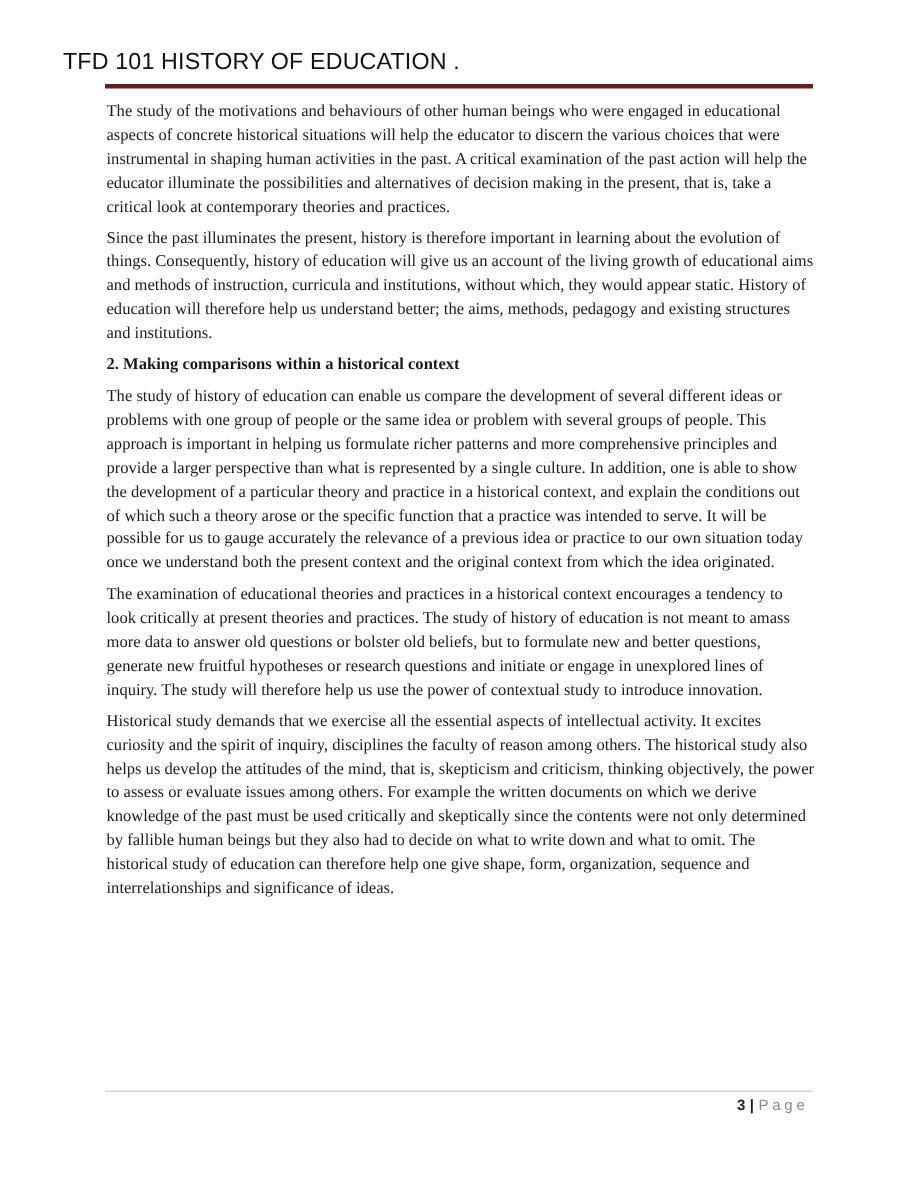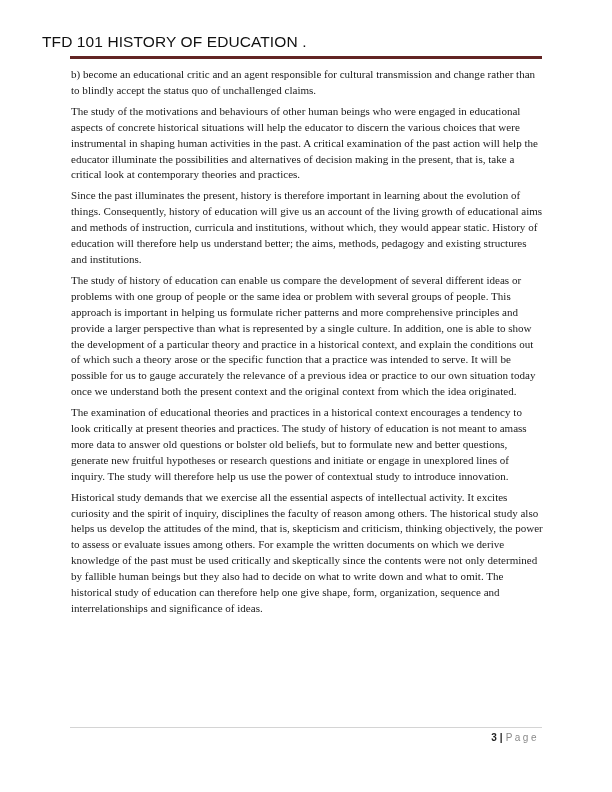--- a/index.html
+++ b/index.html
@@ -38,23 +38,23 @@
     .footer .pg-label { color: #8a8a8a; letter-spacing: 2.5px; }
   </style>
 </head>
 <body>
 
 <div class="page">
   <div class="header-title">TFD 101 HISTORY OF EDUCATION .</div>
   <div class="header-rule" style="background: rgb(98, 36, 35);"></div>
 
   <div class="content">
-    <p>b) become an educational critic and an agent responsible for cultural transmission and change rather than to blindly accept the status quo of unchallenged claims.</p>
     <p>The study of the motivations and behaviours of other human beings who were engaged in educational aspects of concrete historical situations will help the educator to discern the various choices that were instrumental in shaping human activities in the past. A critical examination of the past action will help the educator illuminate the possibilities and alternatives of decision making in the present, that is, take a critical look at contemporary theories and practices.</p>
     <p>Since the past illuminates the present, history is therefore important in learning about the evolution of things. Consequently, history of education will give us an account of the living growth of educational aims and methods of instruction, curricula and institutions, without which, they would appear static. History of education will therefore help us understand better; the aims, methods, pedagogy and existing structures and institutions.</p>
+    <h2>2. Making comparisons within a historical context</h2>
     <p>The study of history of education can enable us compare the development of several different ideas or problems with one group of people or the same idea or problem with several groups of people. This approach is important in helping us formulate richer patterns and more comprehensive principles and provide a larger perspective than what is represented by a single culture. In addition, one is able to show the development of a particular theory and practice in a historical context, and explain the conditions out of which such a theory arose or the specific function that a practice was intended to serve. It will be possible for us to gauge accurately the relevance of a previous idea or practice to our own situation today once we understand both the present context and the original context from which the idea originated.</p>
     <p>The examination of educational theories and practices in a historical context encourages a tendency to look critically at present theories and practices. The study of history of education is not meant to amass more data to answer old questions or bolster old beliefs, but to formulate new and better questions, generate new fruitful hypotheses or research questions and initiate or engage in unexplored lines of inquiry. The study will therefore help us use the power of contextual study to introduce innovation.</p>
     <p>Historical study demands that we exercise all the essential aspects of intellectual activity. It excites curiosity and the spirit of inquiry, disciplines the faculty of reason among others. The historical study also helps us develop the attitudes of the mind, that is, skepticism and criticism, thinking objectively, the power to assess or evaluate issues among others. For example the written documents on which we derive knowledge of the past must be used critically and skeptically since the contents were not only determined by fallible human beings but they also had to decide on what to write down and what to omit. The historical study of education can therefore help one give shape, form, organization, sequence and interrelationships and significance of ideas.</p>
   </div>
 
   <div class="footer-rule"></div>
   <div class="footer">
     <span class="pg-num">3</span><span class="sep">|</span><span class="pg-label">Page</span>
   </div>
 </div>

